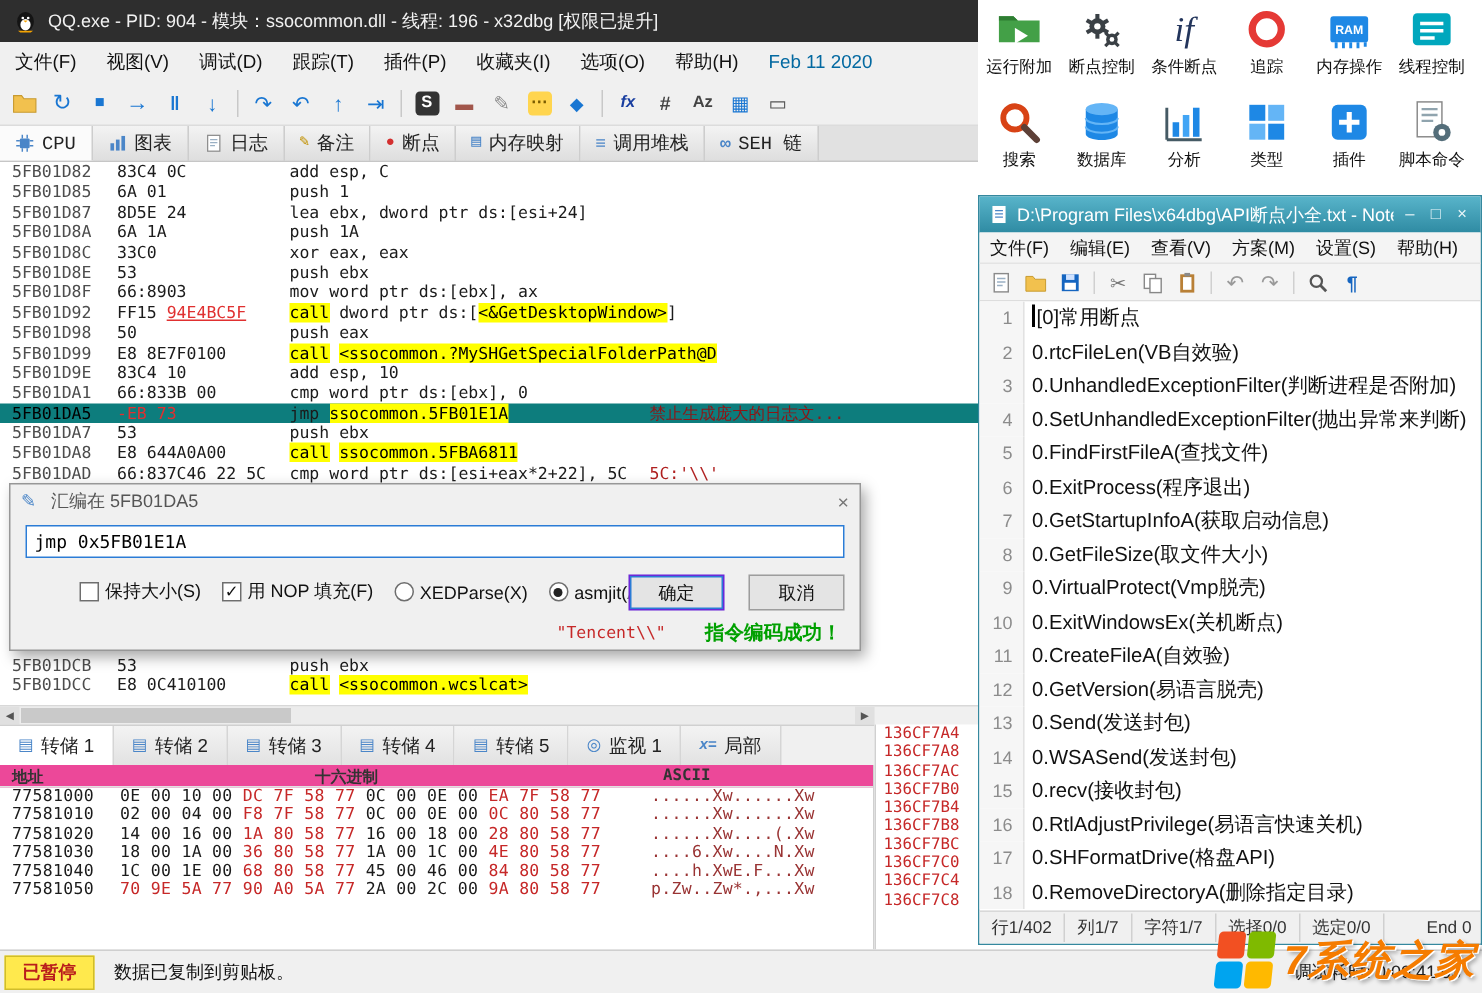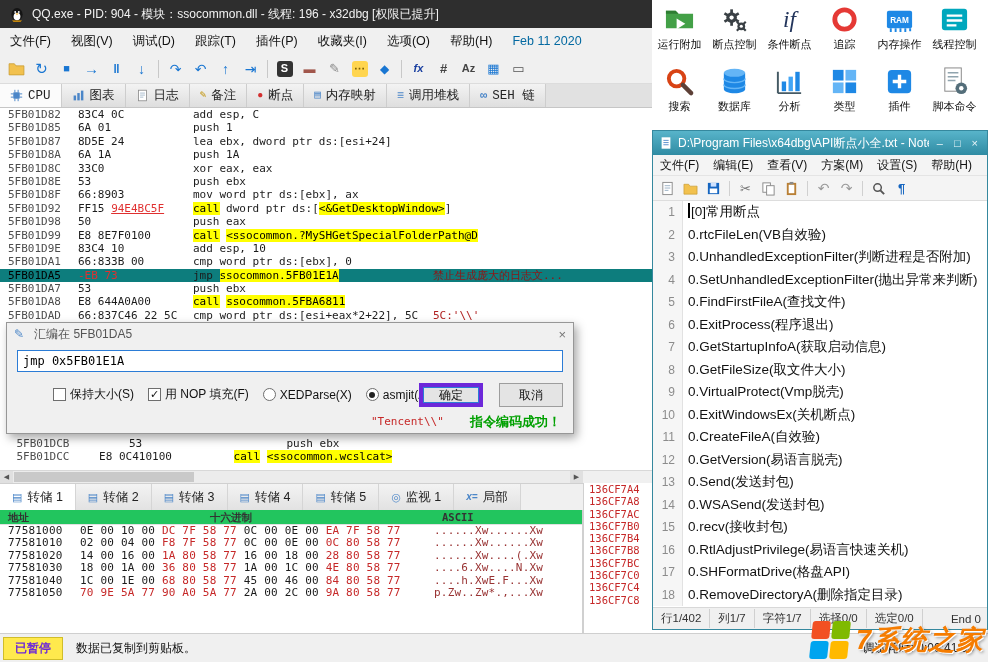--- a/index.html
+++ b/index.html
@@ -33,65 +33,65 @@
 .dinstr{flex:none;min-width:240px;}
 .dcomment{flex:1;overflow:hidden;}
 .sg-p{color:inherit;}
 .sg-y{background:#ffff00;color:#000;}
 .sg-r{color:#e03030;}
 .sg-ru{color:#e03030;text-decoration:underline;}
 .sg-cm{color:#b02020;}
 .drow.sel{background:#0d7d7d;}
 .drow.sel .daddr{color:#000;}
 .drow.sel .sg-cm{color:#8e1616;}
-.drow.post{position:absolute;left:0;text-align:center;}
+.drow.post{position:absolute;left:0;}
 
 #hscrollwrap{position:absolute;left:0;top:470px;width:988px;height:13px;background:#f0f0f0;border-top:1px solid #d8d8d8;}
 #hscroll{position:relative;width:583px;height:12px;background:#ececec;}
 .harrow{position:absolute;top:0;width:13px;height:12px;background:#e0e0e0;color:#555;font-size:7px;display:flex;align-items:center;justify-content:center;}
 #hthumb{position:absolute;left:14px;top:1px;width:180px;height:10px;background:#c9c9c9;}
 
 #btabs{position:absolute;left:0;top:483px;width:583px;height:27px;background:#f0f0f0;border-top:1px solid #d0d0d0;display:flex;}
 .btab{display:flex;align-items:center;gap:5px;padding:0 12px;font-size:12.5px;color:#222;border-right:1px solid #d5d5d5;background:linear-gradient(#f3f3f3,#e2e2e2);white-space:nowrap;}
 .btab.active{background:#ffffff;}
 .btab .icon{font-size:11px;}
 
 #stackpane{position:absolute;left:583px;top:483px;width:405px;height:150px;background:#fff;border-left:1px solid #d0d0d0;font-family:"DejaVu Sans Mono",monospace;font-size:10.5px;color:#c62828;overflow:hidden;}
 .srow{height:12.3px;line-height:12.3px;padding-left:5px;white-space:pre;}
 
 #dump{position:absolute;left:0;top:510px;width:583px;height:123px;background:#fff;border-right:1px solid #d0d0d0;font-family:"DejaVu Sans Mono",monospace;overflow:hidden;}
-#dumphead{position:relative;height:15px;background:#22c55e;border-bottom:1px solid #e0e0e0;font-size:10.5px;color:#333;font-weight:bold;}
+#dumphead{position:relative;height:15px;background:#ec4899;border-bottom:1px solid #e0e0e0;font-size:10.5px;color:#333;font-weight:bold;}
 #dumphead span{position:absolute;top:1px;}
 #dh-addr{left:8px;}
 #dh-hex{left:210px;}
 #dh-ascii{left:442px;}
 .hrow{display:flex;height:12.4px;line-height:12.4px;font-size:11px;white-space:pre;letter-spacing:0.2px;}
 .haddr{flex:none;width:80px;padding-left:8px;color:#1b1b1b;}
 .hbytes{flex:none;width:354px;}
 .hseg-k{color:#1b1b1b;}
 .hseg-r{color:#c62828;}
 .hascii{flex:1;color:#993333;overflow:hidden;}
 
 #statusbar{position:absolute;left:0;top:633px;width:988px;height:29px;background:#f0f0f0;border-top:1px solid #cfcfcf;display:flex;align-items:center;font-size:12px;}
-#paused{margin-left:3px;background:#ffe94d;border:1px solid #d0bd2a;padding:2px 11px;font-weight:bold;color:#6d28d9;}
+#paused{margin-left:3px;background:#ffe94d;border:1px solid #d0bd2a;padding:2px 11px;font-weight:bold;color:#b91c1c;}
 #statusmsg{margin-left:13px;color:#111;}
 #statustime{position:absolute;right:14px;color:#222;}
 
 
 #dialog{position:absolute;left:6px;top:322px;width:568px;height:112px;background:#f0f0f0;border:1px solid #979797;box-shadow:3px 4px 9px rgba(0,0,0,0.35);z-index:5;}
 #dlg-titlebar{height:22px;display:flex;align-items:center;gap:5px;padding:0 7px;font-size:12px;color:#555;}
 #dlg-close{margin-left:auto;color:#777;font-size:13px;}
 #dlg-input{position:absolute;left:10px;top:27px;width:546px;height:22px;border:1px solid #2b7cd6;background:#fff;color:#000;font-family:"DejaVu Sans Mono",monospace;font-size:12px;padding:0 5px;}
 #dlg-opts{position:absolute;left:10px;top:63px;display:flex;align-items:center;font-size:12px;color:#111;white-space:nowrap;margin-left:36px;}
 #dlg-opts .gap{width:14px;}
 .cbox{width:13px;height:13px;border:1px solid #6e6e6e;background:#fff;display:inline-flex;align-items:center;justify-content:center;font-size:11px;color:#111;margin-right:4px;}
 .rbox{width:13px;height:13px;border:1px solid #6e6e6e;border-radius:50%;background:#fff;display:inline-flex;align-items:center;justify-content:center;margin-right:4px;}
 .rdot{width:6px;height:6px;border-radius:50%;background:#222;}
 .dlg-btn{position:absolute;top:60px;width:64px;height:24px;background:#e4e4e4;border:1px solid #9d9d9d;font-size:12px;display:flex;align-items:center;justify-content:center;color:#111;}
-#btn-ok{left:412px;border:4px solid #6d28d9;box-shadow:inset 0 0 0 1px #2b7cd6;}
+#btn-ok{left:412px;border:1px solid #6d28d9;box-shadow:inset 0 0 0 1px #2b7cd6;}
 #btn-cancel{left:492px;}
 #dlg-status{position:absolute;right:12px;top:90px;color:#00a000;font-weight:bold;font-size:13px;}
 #dlg-bgcomment{position:absolute;left:364px;top:92px;color:#c62828;font-family:"DejaVu Sans Mono",monospace;font-size:11px;}
 
 
 #launcher{position:absolute;left:652px;top:0;width:336px;height:130px;background:#ffffff;overflow:hidden;z-index:10;}
 .lrow{display:flex;height:62px;padding-top:3px;flex-wrap:nowrap;}
 .lcell{flex:none;width:55px;display:flex;flex-direction:column;align-items:center;}
 .licon{width:32px;height:32px;display:flex;align-items:center;justify-content:center;}
 .licon svg{width:31px;height:31px;}

